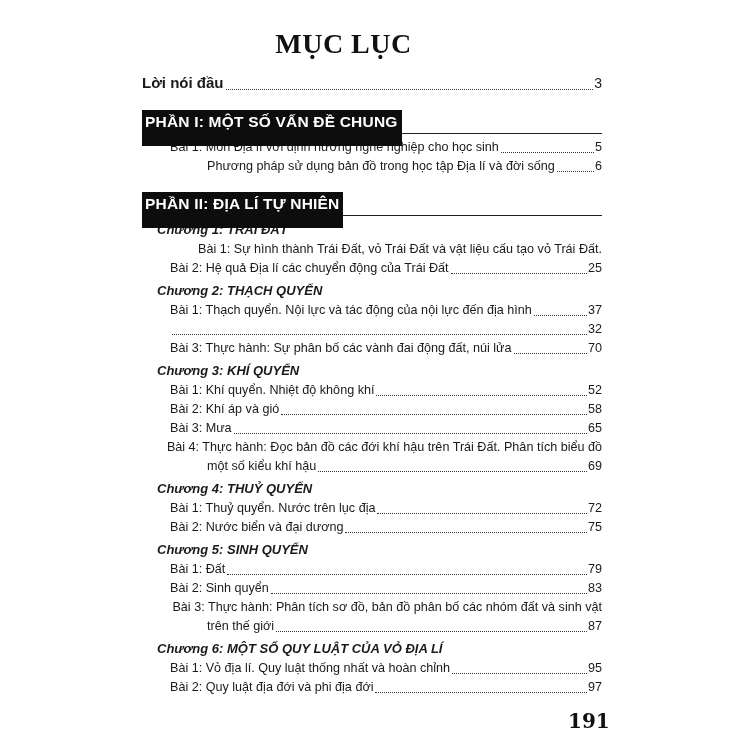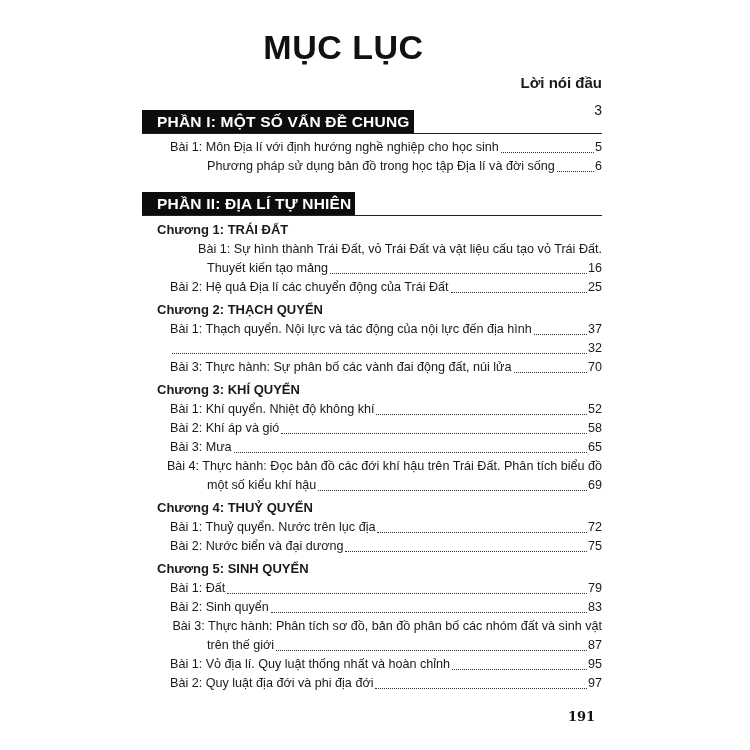--- a/index.html
+++ b/index.html
@@ -2,52 +2,52 @@
 <html><head>
 <meta charset="utf-8">
 <style>
   html, body { margin: 0; padding: 0; }
   body {
     width: 750px; height: 750px; background: #ffffff; position: relative; overflow: hidden;
     font-family: "Liberation Sans", "DejaVu Sans", sans-serif; color: #1a1a1a;
   }
   .page-title {
     position: absolute; top: 28px; left: 0; width: 687px; text-align: center;
-    font-family: Liberation Sans, sans-serif; font-weight: bold; font-size: 34px; letter-spacing: 0.5px;
+    font-family: Liberation Serif, serif; font-weight: bold; font-size: 28px; letter-spacing: 0.5px;
     color: #111;
   }
   .toc { position: absolute; left: 142px; top: 72px; width: 460px; }
   .row {
     display: flex; align-items: flex-end; font-size: 12.6px; line-height: 19px; height: 19px;
     white-space: nowrap;
   }
   .row .txt { flex: 0 0 auto; }
   .row .dots {
     flex: 1 1 auto; overflow: hidden; margin: 0 1px 4px 2px; height: 6px;
     border-bottom: 1.6px dotted #333;
   }
   .row .pg { flex: 0 0 auto; text-align: right; }
-  .intro { font-weight: bold; font-size: 15px; height: 22px; line-height: 22px; margin-top: 0; flex-direction: column; }
+  .intro { font-weight: bold; font-size: 15px; height: 22px; line-height: 22px; margin-top: 0; }
   .intro .pg { font-weight: normal; font-size: 14px; }
   .part {
     position: relative; margin-top: 16px; height: 23px; border-bottom: 1.5px solid #222; margin-bottom: 4px;
   }
   .part .bar {
     display: inline-block; background: #0d0d0d; color: #fff; font-weight: bold; font-size: 15.5px;
-    line-height: 23px; height: 23px; padding: 0 4px 0 15px; letter-spacing: 0.2px;
+    line-height: 23px; height: 36px; padding: 0 4px 0 3px; letter-spacing: 0.2px;
   }
   .chapter {
-    font-weight: bold; font-size: 13px; line-height: 20px; height: 20px;
+    font-style: italic; font-weight: bold; font-size: 13px; line-height: 20px; height: 20px;
     padding-left: 15px; margin-top: 3px;
   }
   .lesson { padding-left: 28px; justify-content: flex-end; }
   .lesson.cont { padding-left: 65px; }
   .page-number {
     position: absolute; left: 568px; top: 709px; font-family: "DejaVu Serif", serif; font-weight: bold;
-    font-size: 13px; color: #111;
+    font-size: 20px; color: #111;
   }
 </style>
 </head>
 <body>
 
 <div class="page-title">MỤC LỤC</div>
 
 <div class="toc">
 
   <div class="row intro">
@@ -70,25 +70,20 @@
     <span class="pg">6</span>
   </div>
 
   <div class="part">
     <span class="bar">PHẦN II: ĐỊA LÍ TỰ NHIÊN</span>
   </div>
 
   <div class="chapter">Chương 1: TRÁI ĐẤT</div>
   <div class="row lesson">
     <span class="txt">Bài 1: Sự hình thành Trái Đất, vỏ Trái Đất và vật liệu cấu tạo vỏ Trái Đất.</span>
-  </div>
-  <div class="row lesson cont">
-    <span class="txt">Thuyết kiến tạo mảng</span>
-    <span class="dots"></span>
-    <span class="pg">16</span>
   </div>
   <div class="row lesson">
     <span class="txt">Bài 2: Hệ quả Địa lí các chuyển động của Trái Đất</span>
     <span class="dots"></span>
     <span class="pg">25</span>
   </div>
 
   <div class="chapter">Chương 2: THẠCH QUYỂN</div>
   <div class="row lesson">
     <span class="txt">Bài 1: Thạch quyển. Nội lực và tác động của nội lực đến địa hình</span>
@@ -155,20 +150,21 @@
   </div>
   <div class="row lesson">
     <span class="txt">Bài 3: Thực hành:  Phân tích sơ đồ, bản đồ phân bố các nhóm đất và sinh vật</span>
   </div>
   <div class="row lesson cont">
     <span class="txt">trên thế giới</span>
     <span class="dots"></span>
     <span class="pg">87</span>
   </div>
 
+  <div class="chapter">Chương 6: MỘT SỐ QUY LUẬT CỦA VỎ ĐỊA LÍ</div>
   <div class="row lesson">
     <span class="txt">Bài 1: Vỏ địa lí. Quy luật thống nhất và hoàn chỉnh</span>
     <span class="dots"></span>
     <span class="pg">95</span>
   </div>
   <div class="row lesson">
     <span class="txt">Bài 2: Quy luật địa đới và phi địa đới</span>
     <span class="dots"></span>
     <span class="pg">97</span>
   </div>

